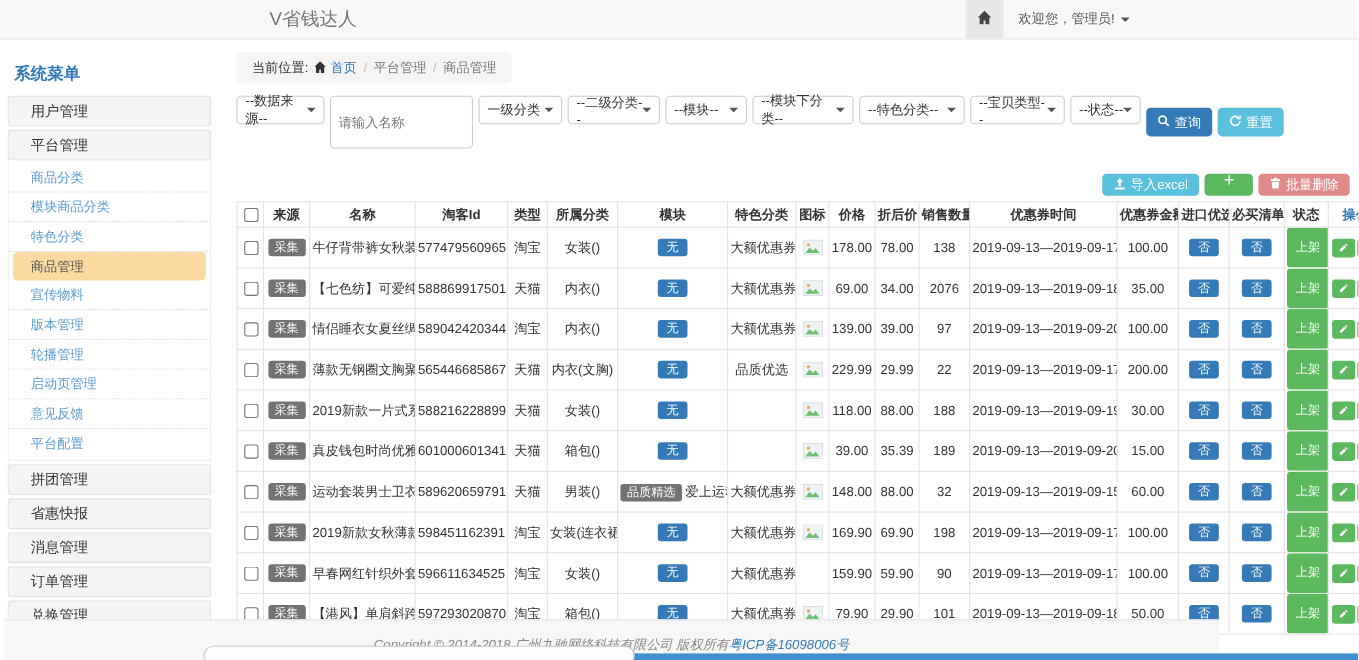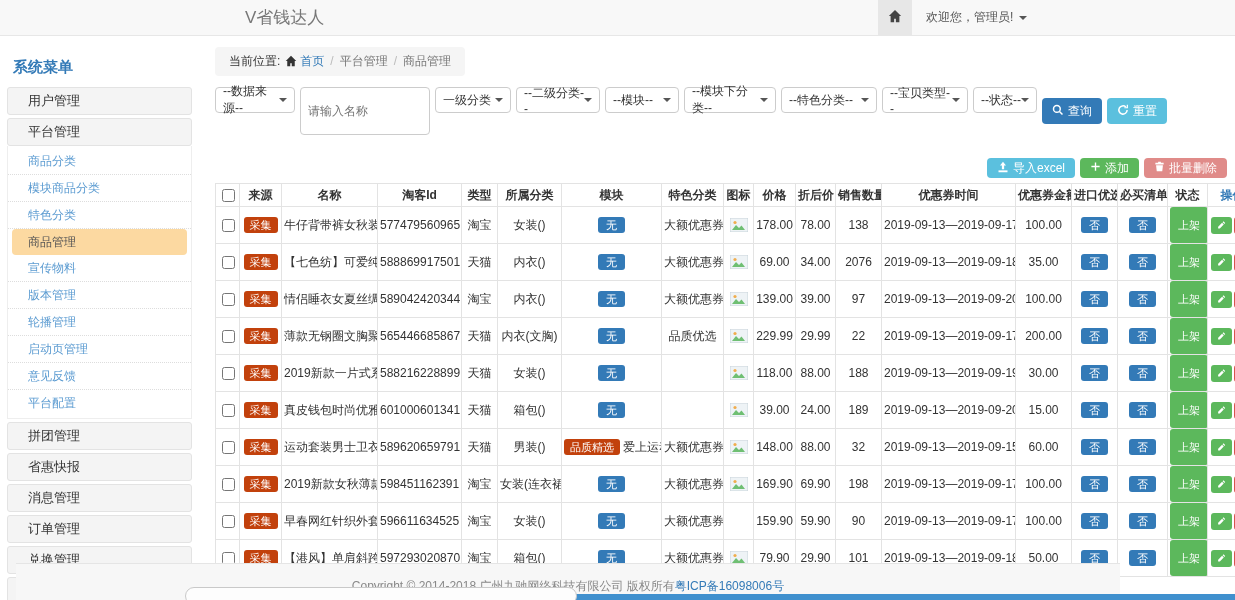--- a/index.html
+++ b/index.html
@@ -31,54 +31,54 @@
   
   .filters{display:flex;gap:5px;margin-top:11px;align-items:center;}
   .sel{height:24px;border:1px solid #ccc;border-radius:4px;background:#fff;display:flex;align-items:center;
        justify-content:space-between;padding:0 7px;cursor:pointer;color:#333;}
   .txt{height:22px;border:1px solid #ccc;border-radius:4px;padding:12px 7px;font-size:12px;color:#333;
        font-family:"Liberation Sans","DejaVu Sans",sans-serif;}
   .btn{height:26px;border:none;border-radius:4px;color:#fff;font-size:12px;display:inline-flex;align-items:center;
        gap:4px;padding:0 10px;cursor:pointer;font-family:"Liberation Sans","DejaVu Sans",sans-serif;}
   .btn-primary{background:#337ab7;}
   .btn-info{background:#5bc0de;}
-  .btn-success{background:#5cb85c;}
+  .btn-success{background:#5cb85c;flex-direction:column;}
   .btn-danger-soft{background:#e08b89;}
   
   .toolbar{display:flex;justify-content:flex-end;gap:5px;margin-top:23px;}
   .toolbar .btn{height:20px;}
   
   table{width:1012px;table-layout:fixed;border-collapse:collapse;margin-top:5px;}
   th,td{border:1px solid #e3e3e3;text-align:center;overflow:hidden;white-space:nowrap;padding:0 2px;}
   th{height:22px;font-size:12px;font-weight:bold;color:#333;background:#fff;}
   td{height:26px;font-size:12px;color:#333;}
   th.op{color:#337ab7;}
   .badge{display:inline-block;border-radius:3px;color:#fff;font-size:11px;padding:2px 6px;line-height:12px;}
-  .badge.orange{background:#c2410c;}
+  .badge.orange{background:#737373;}
   .badge.blue{background:#337ab7;padding:2px 8px;}
   .badge.green{background:#5cb85c;padding:12px 8px;}
   .mini-btn{display:inline-flex;align-items:center;justify-content:center;width:21px;height:17px;border-radius:3px;
             border:none;cursor:pointer;margin:0 1px;vertical-align:middle;}
   .mini-btn.edit{background:#5cb85c;}
   .mini-btn.del{background:#d9534f;}
   
   .pager{position:relative;margin-top:12px;height:28px;}
   .pager-left{display:flex;align-items:center;gap:4px;color:#333;}
   .pp-select{height:22px;border:1px solid #aaa;border-radius:2px;background:#fff;display:inline-flex;align-items:center;
              gap:6px;padding:0 5px;cursor:pointer;}
   .jump-btn{background:#d5d5d5;border:none;border-radius:6px;height:22px;padding:0 6px;font-size:12px;color:#333;cursor:pointer;
             font-family:"Liberation Sans","DejaVu Sans",sans-serif;}
   .jump-input{width:28px;height:20px;border:1px solid #bbb;border-radius:2px;text-align:center;font-size:12px;}
   .pg-group{position:absolute;left:430px;top:0;display:flex;gap:4px;}
   .pg{height:26px;min-width:16px;padding:0 10px;border:1px solid #ddd;border-radius:3px;background:#fff;color:#337ab7;
       display:inline-flex;align-items:center;justify-content:center;cursor:pointer;}
   .pg.disabled{color:#9a9a9a;cursor:default;}
   .pg.active{background:#337ab7;border-color:#337ab7;color:#fff;}
   
-  .ftr{position:absolute;left:16px;top:563px;width:1104px;height:37px;background:#f7f7f7;border-top:1px solid #e5e5e5;z-index:5;}
+  .ftr{position:absolute;left:4px;top:563px;width:1104px;height:37px;background:#f7f7f7;border-top:1px solid #e5e5e5;z-index:5;font-style:italic;}
   .ftr-text{text-align:center;margin-top:14px;color:#888;}
   .ftr-text .icp{color:#337ab7;cursor:pointer;}
   
   .bottom-blue{position:absolute;left:400px;top:594px;width:835px;height:6px;background:#4090ce;z-index:6;}
   .hscroll{position:absolute;left:185px;top:587px;width:390px;height:16px;background:#fdfdfd;border:1px solid #c9c9c9;
            border-radius:9px;z-index:7;}
   .thumb{display:inline-block;vertical-align:middle;}
 </style>
 </head>
 <body>
@@ -405,21 +405,21 @@
             <td>天猫</td>
             <td>箱包()</td>
             <td><span class="badge blue">无</span></td>
             <td></td>
             <td><span><svg class="thumb" width="18" height="14" viewBox="0 0 18 14">
                   <rect width="18" height="14" fill="#eef3f6" stroke="#c9d4da"></rect>
                   <circle cx="5" cy="4.5" r="1.6" fill="#f0ad4e"></circle>
                   <path d="M2 12l4-5 3 3 2.5-2.5L15 12z" fill="#6fbf73"></path>
                 </svg></span></td>
             <td>39.00</td>
-            <td>24.00</td>
+            <td>35.39</td>
             <td>189</td>
             <td>2019-09-13—2019-09-20</td>
             <td>15.00</td>
             <td><span class="badge blue">否</span></td>
             <td><span class="badge blue">否</span></td>
             <td><span class="badge green">上架</span></td>
             <td><button class="mini-btn edit">
                 <svg width="12" height="12" viewBox="0 0 16 16">
                   <path fill="#fff" d="M2 11l7-7 3 3-7 7H2v-3z"></path>
                   <path fill="#fff" d="M10 3l1.5-1.5 3 3L13 6z"></path>

